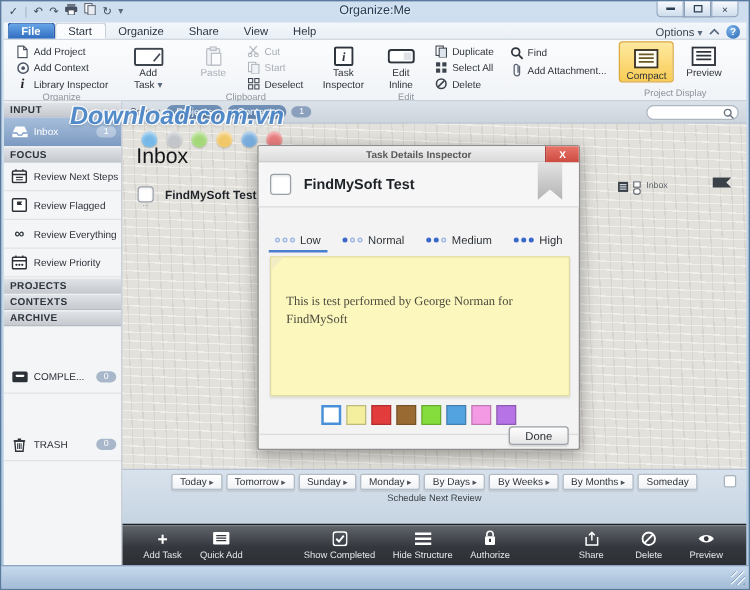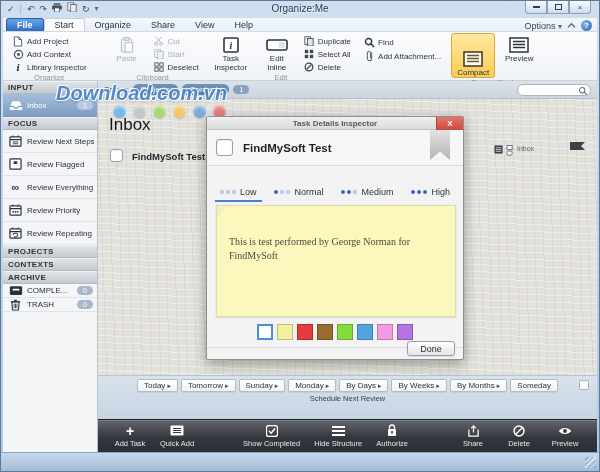--- a/index.html
+++ b/index.html
@@ -43,30 +43,30 @@
   .rstack{display:flex;flex-direction:column;gap:1px;padding-top:2px;}
   .rsmall{display:flex;align-items:center;gap:3px;font-size:8px;color:#2e333a;height:12px;white-space:nowrap;padding:0 2px;}
   .rsmall .si{width:12px;display:flex;justify-content:center;align-items:center;}
   .rsmall.grayed{color:#a9aeb6;}
   .rsmall.grayed svg{opacity:.45;}
   .rbig{width:44px;display:flex;flex-direction:column;align-items:center;font-size:8px;color:#2e333a;text-align:center;
     padding-top:3px;line-height:1.15;}
   .rbig .bi{height:18px;display:flex;align-items:center;justify-content:center;}
   .rbig.grayed{color:#a9aeb6;}
   .rbig.grayed svg{opacity:.45;}
-  .rbig.hl{background:linear-gradient(#fee9a0,#f9cc55);border:1px solid #dca83e;border-radius:3px;padding-top:16px;}
+  .rbig.hl{background:linear-gradient(#fee9a0,#f9cc55);border:1px solid #dca83e;border-radius:3px;padding-top:4px;}
   .iti{font-family:"Liberation Serif","DejaVu Serif",serif;font-style:italic;font-weight:bold;font-size:11px;color:#222;}
 
   
   .sidebar{position:absolute;left:2px;top:80px;width:95px;bottom:19px;background:#f4f5f7;border-right:1px solid #b9c2cc;overflow:hidden;}
   .sheader{height:13px;background:linear-gradient(#e0e3e7,#c6cad0);border-top:1px solid #eef0f2;border-bottom:1px solid #b4bac2;
     font-size:8px;font-weight:bold;color:#2e343c;display:flex;align-items:center;padding-left:5px;letter-spacing:.3px;}
   .sitem{height:23px;display:flex;align-items:center;gap:4px;padding-left:5px;font-size:8px;color:#2c3138;border-bottom:1px solid #e0e3e7;}
   .sitem .sicon{width:15px;display:flex;justify-content:center;align-items:center;}
-  .sitem.big{height:14px;}
+  .sitem.big{height:26px;margin-top:28px;}
   .sitem.selected{background:linear-gradient(#a6bedb,#7e9cc2);color:#fff;border-bottom-color:#7e9cc2;}
   .sbadge{margin-left:auto;margin-right:4px;background:#a9b7ca;color:#fff;font-size:7px;border-radius:7px;padding:1px 6px;}
   .sitem.selected .sbadge{background:rgba(255,255,255,.35);}
   .inf{font-size:11px;font-weight:bold;color:#2c3138;line-height:10px;}
 
   
   .content{position:absolute;left:97px;top:80px;right:2px;bottom:19px;}
   .scopebar{position:absolute;left:0;right:0;top:0;height:18px;background:linear-gradient(#dce2e9,#ccd4dd);
     border-bottom:1px solid #b8c1cb;display:flex;align-items:center;padding:0 6px;gap:4px;font-size:8px;color:#3c4450;}
   .scope-pill{background:linear-gradient(#7292b8,#5a7da6);color:#fff;font-size:8px;padding:1px 8px;border-radius:8px;}
@@ -229,20 +229,32 @@
         <div class="rsmall">
           <span class="si iti">i</span>
           <span>Library Inspector</span>
         </div>
       </div>
       <div class="rgl">Organize</div>
     </div>
     <div class="rsep"></div>
 
     <div class="rgroup">
+      <div class="rgc">
+        <div class="rbig">
+          <span class="bi">
+              <svg width="24" height="15" viewBox="0 0 24 15">
+                <rect x="1" y="1" width="22" height="13" rx="1" fill="#fff" stroke="#3c444e" stroke-width="1.6"></rect>
+                <path d="M16 11 L21 5" stroke="#3c444e" stroke-width="1.4"></path>
+              </svg>
+            </span>
+          <span>Add</span>
+          <span><span>Task</span> <span class="chev">▾</span></span>
+        </div>
+      </div>
       <div class="rgl"></div>
     </div>
     <div class="rsep"></div>
 
     <div class="rgroup">
       <div class="rgc">
         <div class="rbig grayed">
           <span class="bi">
               <svg width="14" height="16" viewBox="0 0 14 17">
                 <rect x="1" y="2" width="11" height="14" rx="1" fill="#e8ebef" stroke="#6a7482"></rect>
@@ -451,30 +463,20 @@
           <svg width="13" height="12" viewBox="0 0 14 13">
             <rect x="1" y="2" width="12" height="10" rx="1" fill="#fff" stroke="#2c3138" stroke-width="1.3"></rect>
             <path d="M1 5 h12 M4 2 v-1.5 M10 2 v-1.5" stroke="#2c3138" stroke-width="1.2"></path>
             <circle cx="4.5" cy="8.5" r="1" fill="#2c3138"></circle>
             <circle cx="7" cy="8.5" r="1" fill="#2c3138"></circle>
             <circle cx="9.5" cy="8.5" r="1" fill="#2c3138"></circle>
           </svg>
         </span>
       <span>Review Priority</span>
     </div>
-    <div class="sitem">
-      <span class="sicon">
-          <svg width="13" height="12" viewBox="0 0 14 13">
-            <rect x="1" y="2" width="12" height="10" rx="1" fill="#fff" stroke="#2c3138" stroke-width="1.3"></rect>
-            <path d="M1 5 h12 M4 2 v-1.5 M10 2 v-1.5" stroke="#2c3138" stroke-width="1.2"></path>
-            <path d="M4.5 8.5 a2.5 2 0 1 1 1 1.8" fill="none" stroke="#2c3138" stroke-width="1.1"></path>
-          </svg>
-        </span>
-      <span>Review Repeating</span>
-    </div>
     <div class="sheader">PROJECTS</div>
     <div class="sheader">CONTEXTS</div>
     <div class="sheader">ARCHIVE</div>
     <div class="sitem big">
       <span class="sicon">
           <svg width="14" height="11" viewBox="0 0 16 12">
             <rect x="1" y="1" width="14" height="10" rx="1.5" fill="#2c3138"></rect>
             <rect x="4" y="4" width="8" height="2" rx="1" fill="#fff"></rect>
           </svg>
         </span>

